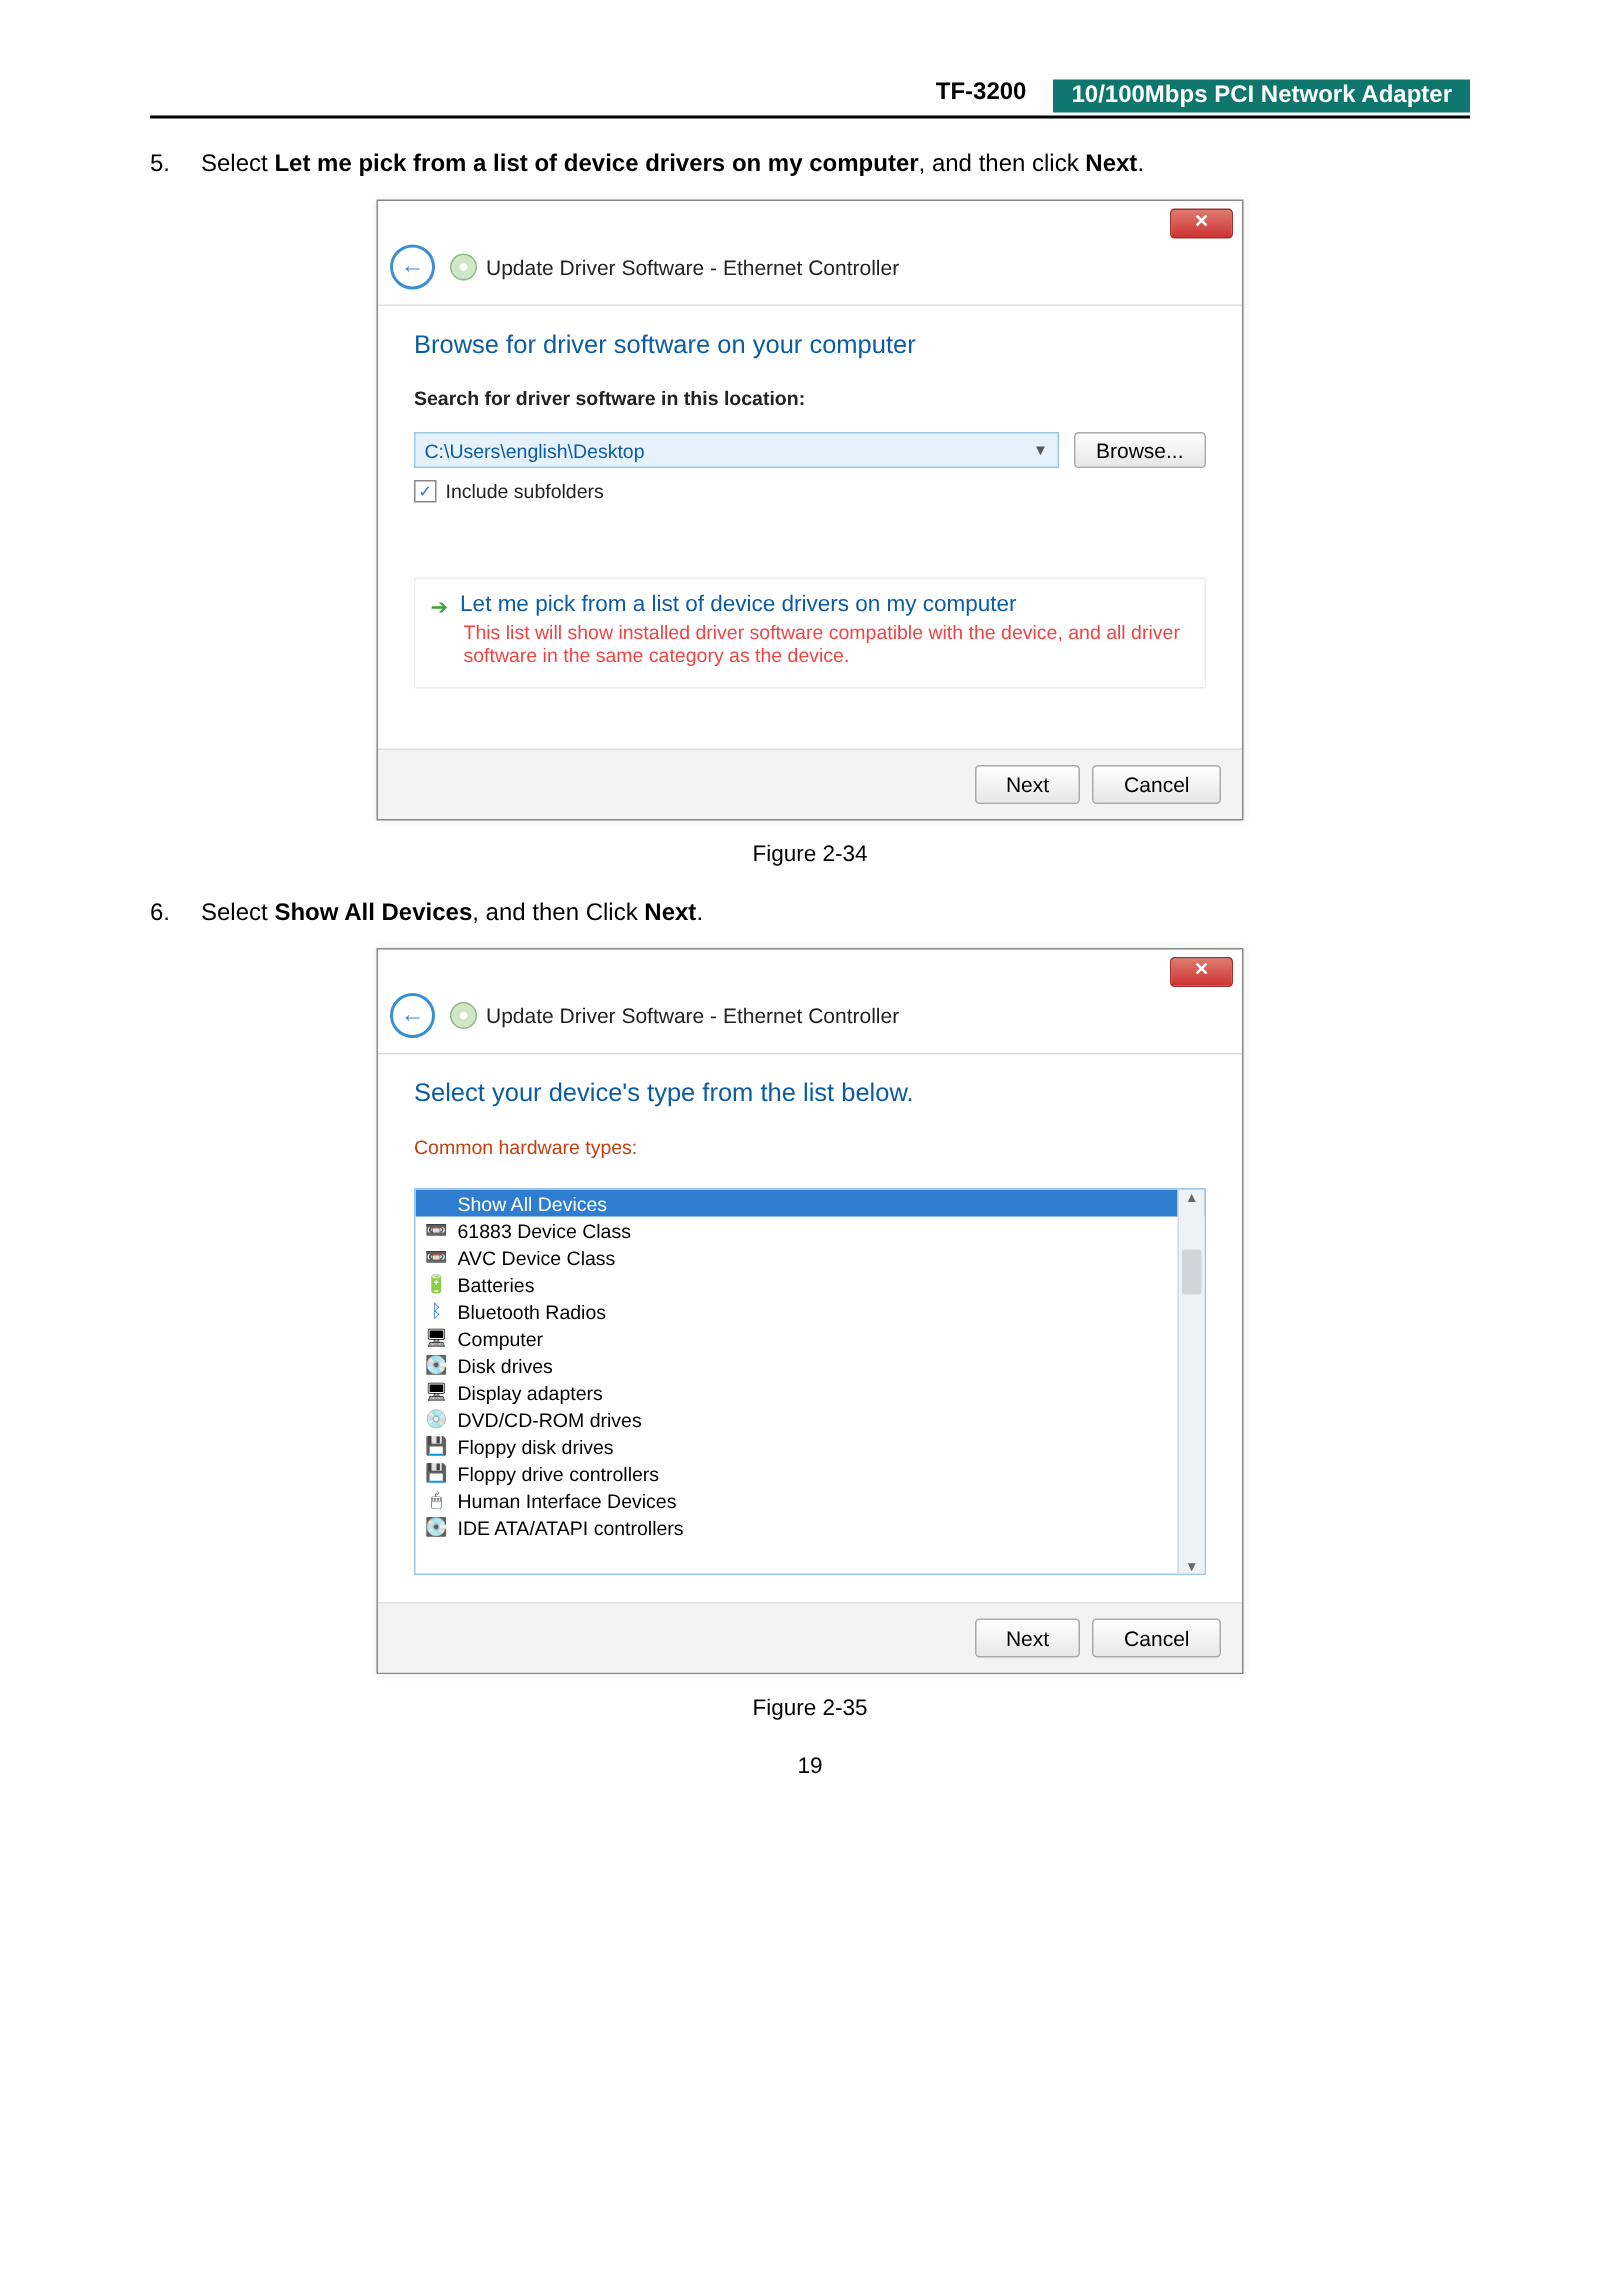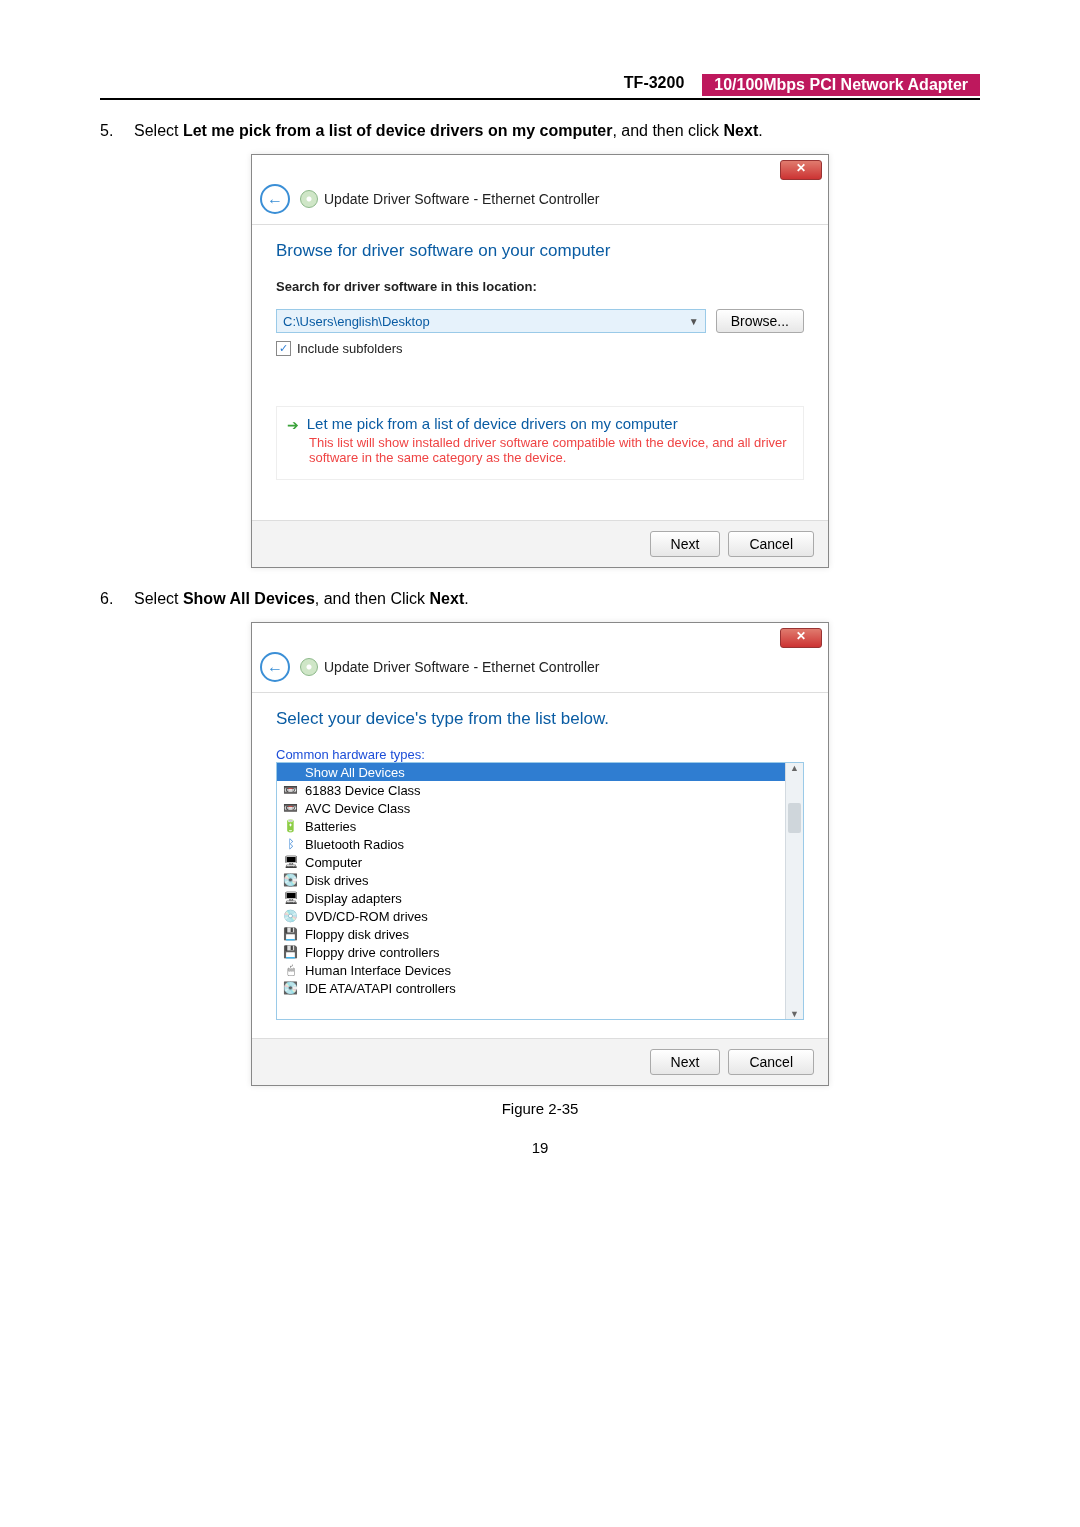--- a/index.html
+++ b/index.html
@@ -4,35 +4,35 @@
 <style>
   body {
     margin: 0;
     padding: 0;
     font-family: Arial, sans-serif;
     background: #fff;
     color: #000;
     width: 1080px;
   }
   .page {
-    padding: 74px 100px 40px 100px;
+    padding: 53px 100px 40px 100px;
   }
   .header-row {
     display: flex;
     justify-content: flex-end;
     border-bottom: 2px solid #000;
     padding-bottom: 2px;
   }
   .header-model {
     font-weight: bold;
     font-size: 16px;
     margin-right: 18px;
   }
   .header-title {
-    background: #be185d;
+    background: #0f766e;
     color: #fff;
     font-weight: bold;
     font-size: 16px;
     padding: 2px 12px;
   }
   .step {
     display: flex;
     margin: 22px 0 14px 0;
     font-size: 16px;
   }
@@ -233,21 +233,21 @@
     font-size: 9px;
     color: #666;
   }
   .scroll-thumb {
     width: 13px;
     height: 30px;
     background: #cfd6db;
     border-radius: 2px;
     margin-top: 30px;
   }
-  .sub-label { font-size: 13px; color: #1d4ed8; margin: 6px 0 0 0; }
+  .sub-label { font-size: 13px; color: #c2410c; margin: 6px 0 20px 0; }
   .pagenum { text-align: center; font-size: 15px; margin-top: 20px; }
 </style>
 </head>
 <body>
 
 <div class="page">
 
   <div class="header-row">
     <span class="header-model">TF-3200</span>
     <span class="header-title">10/100Mbps PCI Network Adapter</span>
@@ -290,20 +290,21 @@
         </div>
         <div class="opt-desc">This list will show installed driver software compatible with the device, and all driver software in the same category as the device.</div>
       </div>
     </div>
     <div class="button-bar">
       <div class="wiz-btn">Next</div>
       <div class="wiz-btn">Cancel</div>
     </div>
   </div>
 
+  <div class="caption">Figure 2-34</div>
 
   <div class="step">
     <div class="step-num">6.</div>
     <div class="step-text">
       <span>Select </span><b>Show All Devices</b><span>, and then Click </span><b>Next</b><span>.</span>
     </div>
   </div>
 
   <div class="dialog">
     <div class="dialog-titlebar">

